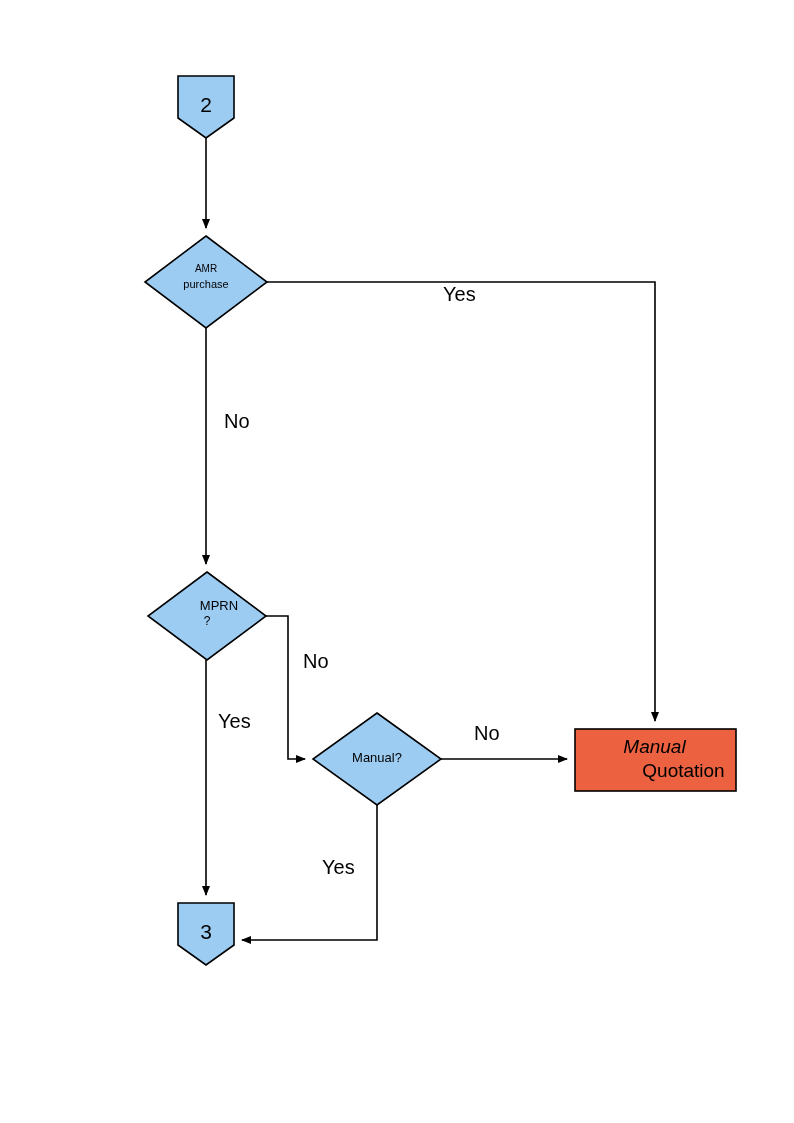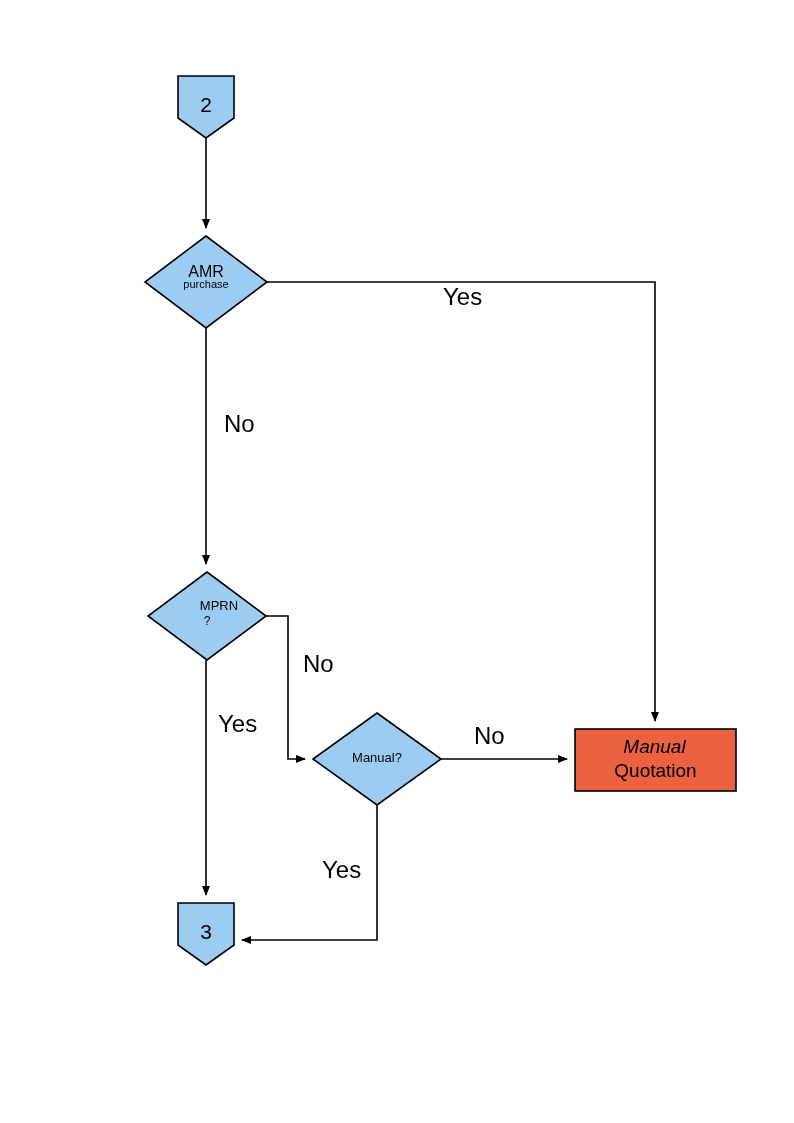--- a/index.html
+++ b/index.html
@@ -27,25 +27,25 @@
     position: absolute;
     text-align: center;
     line-height: 1.05;
     color: #000000;
     pointer-events: none;
     white-space: pre;
   }
   .edge-label {
     position: absolute;
     color: #000000;
-    font-size: 24px;
+    font-size: 20px;
     white-space: pre;
   }
   .lbl-connector { font-size: 21px; }
-  .lbl-diamond-lg { font-size: 16px; }
+  .lbl-diamond-lg { font-size: 10px; }
   .lbl-diamond-md { font-size: 13px; }
   .lbl-process { font-size: 19px; line-height: 1.25; }
 </style>
 </head>
 <body>
 
 <svg id="flow-canvas" viewBox="0 0 794 1123" xmlns="http://www.w3.org/2000/svg">
   <defs>
     <marker id="arrowhead" markerWidth="10" markerHeight="8" refX="9" refY="4" orient="auto" markerUnits="userSpaceOnUse">
       <path d="M 0 0 L 10 4 L 0 8 z" fill="#000000"></path>
@@ -83,21 +83,21 @@
 
 <div class="node-label lbl-diamond-lg" style="left:146px; top:264px; width:120px;">AMR</div>
 <div class="node-label lbl-diamond-lg" style="left:146px; top:279px; width:120px; font-size:11px;">purchase</div>
 
 <div class="node-label lbl-diamond-md" style="left:160px; top:599px; width:118px;">MPRN</div>
 <div class="node-label lbl-diamond-md" style="left:148px; top:615px; width:118px; font-size:12px;">?</div>
 
 <div class="node-label lbl-diamond-md" style="left:313px; top:751px; width:128px;">Manual?</div>
 
 <div class="node-label lbl-process" style="left:575px; top:735px; width:159px;font-style:italic;">Manual</div>
-<div class="node-label lbl-process" style="left:575px; top:759px; width:161px;">Quotation</div>
+<div class="node-label lbl-process" style="left:575px; top:759px; width:161px;padding-left:28px;">Quotation</div>
 
 <div class="node-label lbl-connector" style="left:178px; top:921px; width:56px;">3</div>
 
 <div class="edge-label" style="left:443px; top:283px;">Yes</div>
 
 <div class="edge-label" style="left:224px; top:410px;">No</div>
 
 <div class="edge-label" style="left:303px; top:650px;">No</div>
 
 <div class="edge-label" style="left:218px; top:710px;">Yes</div>

